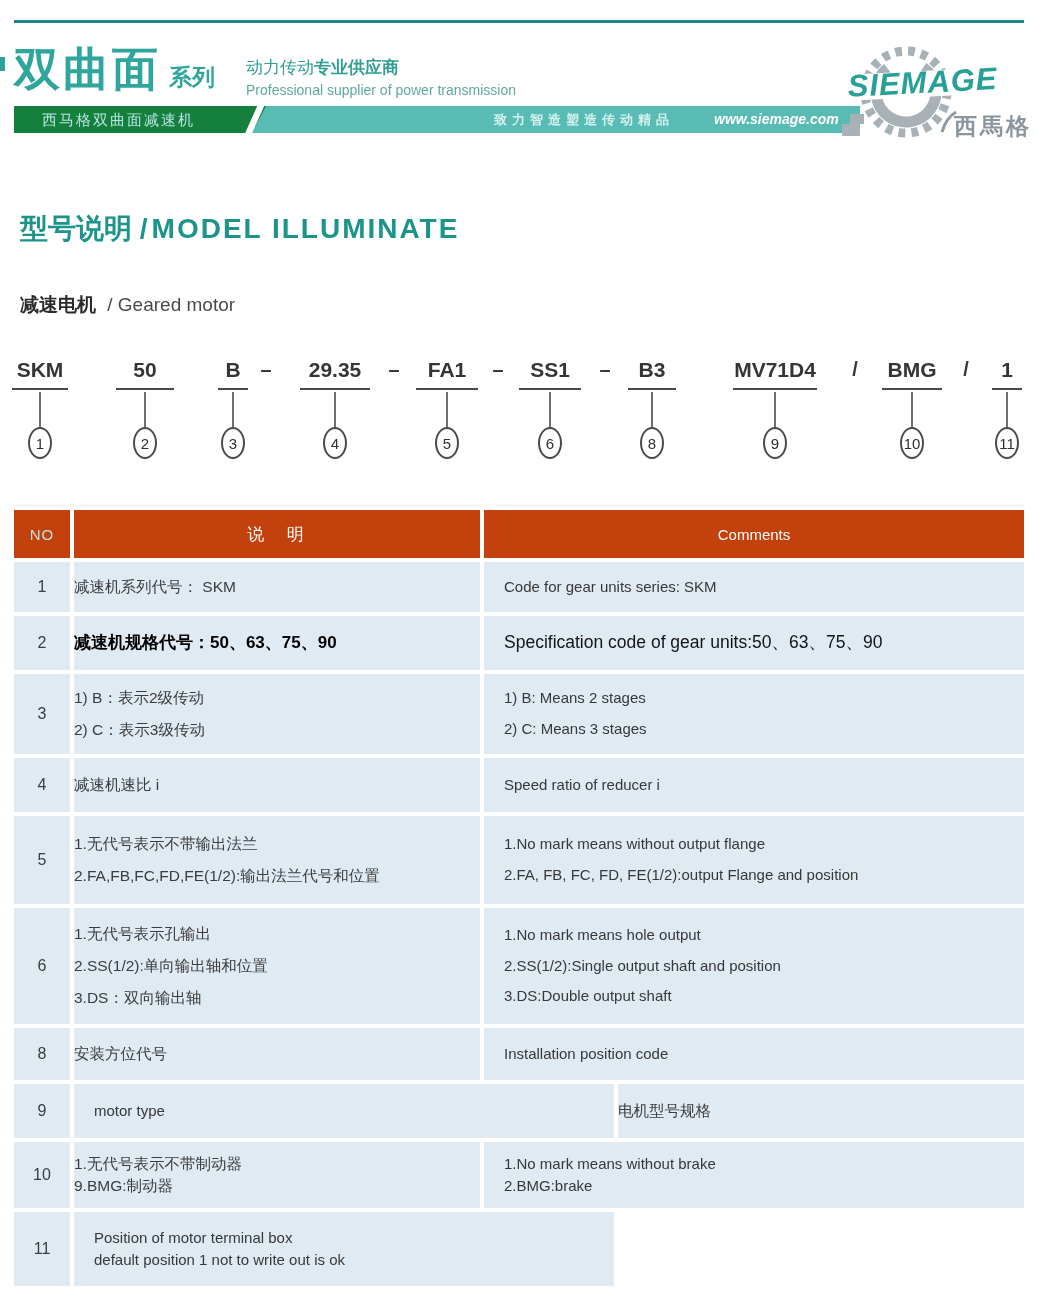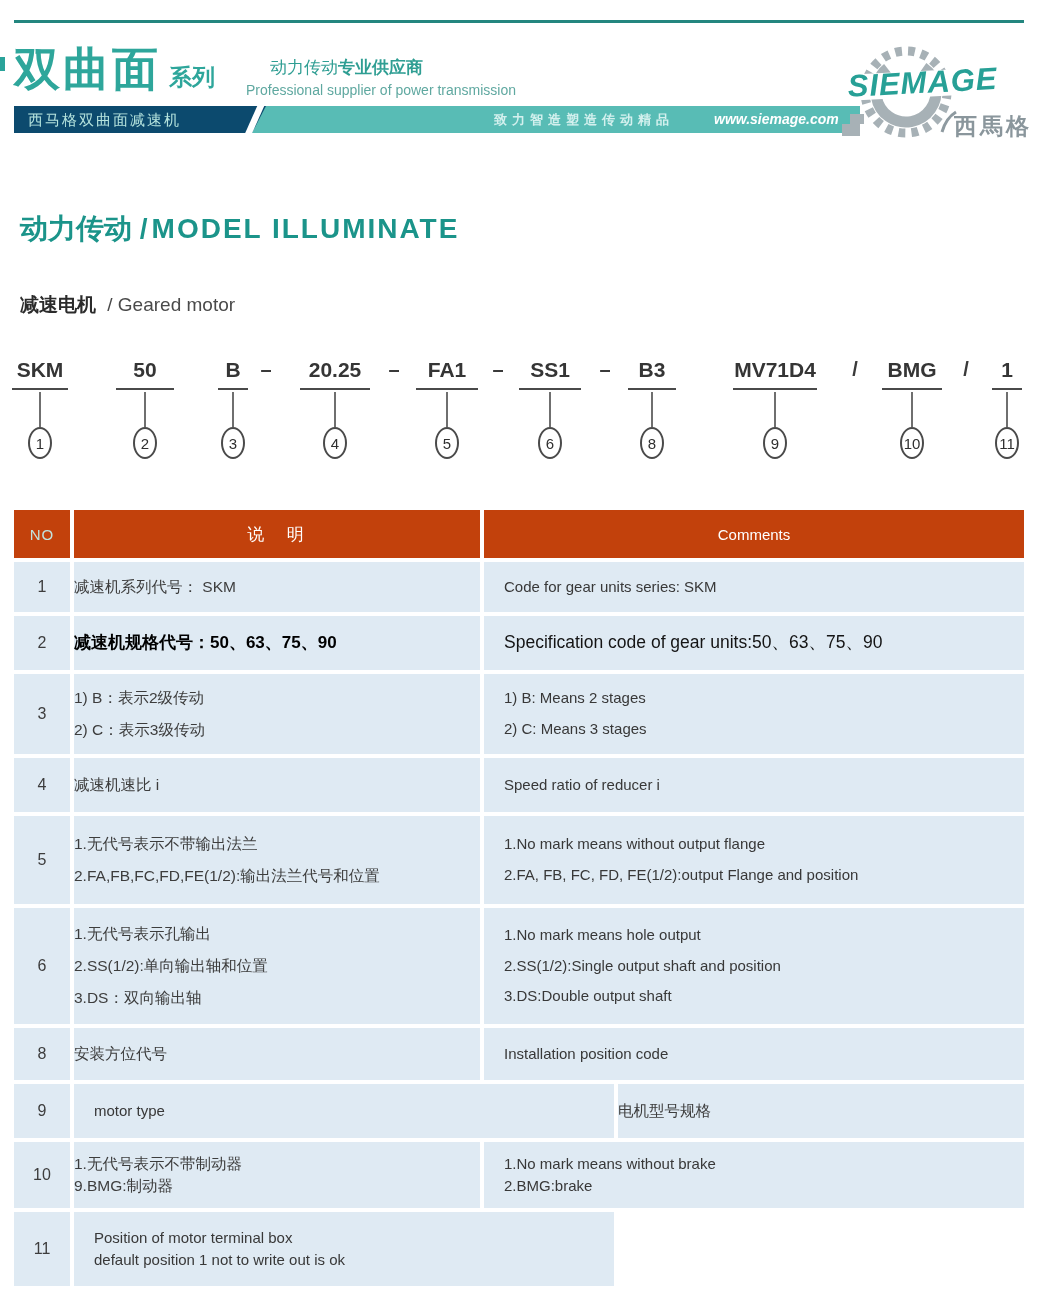--- a/index.html
+++ b/index.html
@@ -6,28 +6,28 @@
   .page{position:relative;width:1038px;height:1290px;background:#ffffff;overflow:hidden;
         font-family:"Liberation Sans","DejaVu Sans",sans-serif;}
 
   
   .top-rule{position:absolute;left:14px;top:20px;width:1010px;height:3px;background:#23867f;}
   .edge-tick{position:absolute;left:0;top:57px;width:5px;height:14px;background:#2aa39a;}
   .brand{position:absolute;left:14px;top:46px;display:flex;align-items:flex-end;}
   .brand-cn{font-size:46px;font-weight:800;color:#2ea69b;letter-spacing:3px;line-height:1;}
   .brand-suffix{font-size:23px;font-weight:800;color:#2ea69b;margin-left:8px;padding-bottom:3px;line-height:1;}
   .tagline{position:absolute;left:246px;top:57px;}
-  .tagline-cn{font-size:17px;color:#2f9e93;line-height:1.35;margin-left:24px;}
+  .tagline-cn{font-size:17px;color:#2f9e93;line-height:1.35;}
   .tagline-cn b{font-weight:800;}
   .tagline-en{font-size:14px;color:#5fa8a0;margin-top:2px;}
 
   .banner{position:absolute;left:14px;top:106px;width:846px;height:27px;background:#58bcb5;}
-  .banner-dark{position:absolute;left:0;top:0;width:252px;height:27px;background:#0c4a6e;
+  .banner-dark{position:absolute;left:0;top:0;width:252px;height:27px;background:#15803d;
                clip-path:polygon(0 0,100% 0,calc(100% - 14px) 100%,0 100%);
-               line-height:27px;padding-left:14px;box-sizing:border-box;
+               line-height:27px;padding-left:28px;box-sizing:border-box;
                font-size:15px;letter-spacing:2px;color:#b5e3dd;}
   .banner-slash{position:absolute;left:237px;top:-1px;width:7px;height:30px;background:#fff;transform:skewX(-24deg);}
   .banner-slogan{position:absolute;left:480px;top:0;line-height:27px;font-size:13px;font-weight:600;
                  letter-spacing:5px;color:#eafaf8;opacity:.85;}
   .banner-url{position:absolute;left:700px;top:0;line-height:27px;font-size:14px;font-weight:bold;
               font-style:italic;color:#ffffff;}
   .logo{position:absolute;left:842px;top:40px;width:196px;height:104px;}
 
   
   .section-title{position:absolute;left:20px;top:210px;font-size:28px;font-weight:800;color:#1b948a;margin:0;}
@@ -106,33 +106,33 @@
       <rect x="8" y="74" width="14" height="10" fill="#a7b1b6"></rect>
       <g transform="rotate(-3 98 50)">
         <rect x="2" y="30" width="192" height="26" fill="#ffffff"></rect>
         <text x="6" y="52" font-family="Liberation Sans, sans-serif" font-size="31" font-style="italic" font-weight="bold" fill="#27a096" letter-spacing="1">SIEMAGE</text>
       </g>
       <path d="M100 92 Q104 78 114 72" stroke="#8e9aa0" stroke-width="3" fill="none"></path>
       <text x="112" y="94" font-family="Liberation Serif, serif" font-size="23" fill="#8a969c" font-weight="bold" letter-spacing="3">西馬格</text>
     </svg>
   </div>
 
-  <h1 class="section-title"><span class="t-cn">动力传动 /</span><span class="t-en">MODEL ILLUMINATE</span></h1>
+  <h1 class="section-title"><span class="t-cn">型号说明 /</span><span class="t-en">MODEL ILLUMINATE</span></h1>
 
   <div class="subtitle">
     <span class="subtitle-cn">减速电机</span>
     <span class="subtitle-en">/ Geared motor</span>
   </div>
 
   <div class="model">
     <div class="seg" style="left:12px;width:56px">SKM</div>
     <div class="seg" style="left:116px;width:58px">50</div>
     <div class="seg" style="left:218px;width:30px">B</div>
     <div class="sep" style="left:252px;width:28px">–</div>
-    <div class="seg" style="left:300px;width:70px">20.25</div>
+    <div class="seg" style="left:300px;width:70px">29.35</div>
     <div class="sep" style="left:380px;width:28px">–</div>
     <div class="seg" style="left:416px;width:62px">FA1</div>
     <div class="sep" style="left:484px;width:28px">–</div>
     <div class="seg" style="left:519px;width:62px">SS1</div>
     <div class="sep" style="left:591px;width:28px">–</div>
     <div class="seg" style="left:628px;width:48px">B3</div>
     <div class="seg" style="left:733px;width:84px">MV71D4</div>
     <div class="sep" style="left:843px;width:24px">/</div>
     <div class="seg" style="left:882px;width:60px">BMG</div>
     <div class="sep" style="left:954px;width:24px">/</div>

